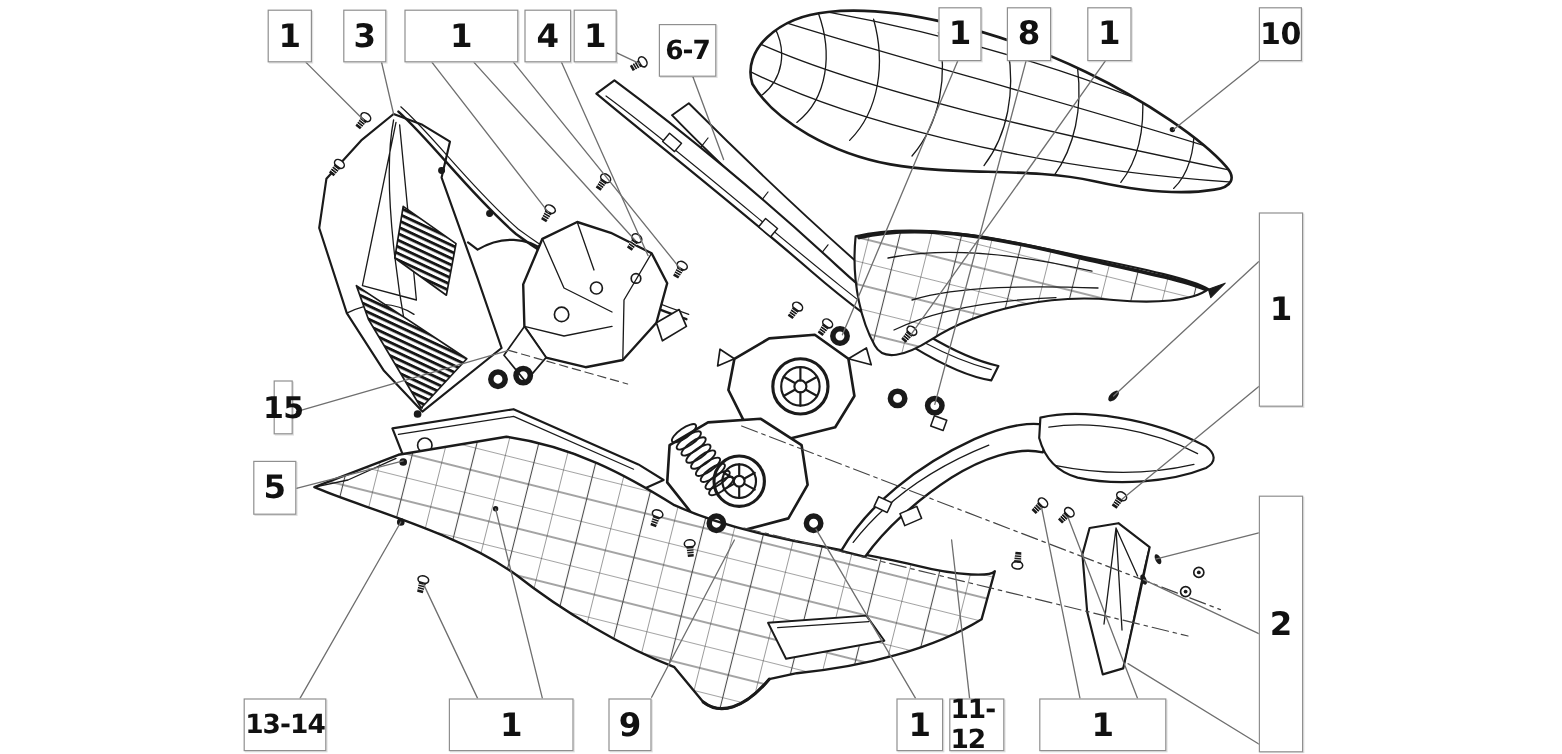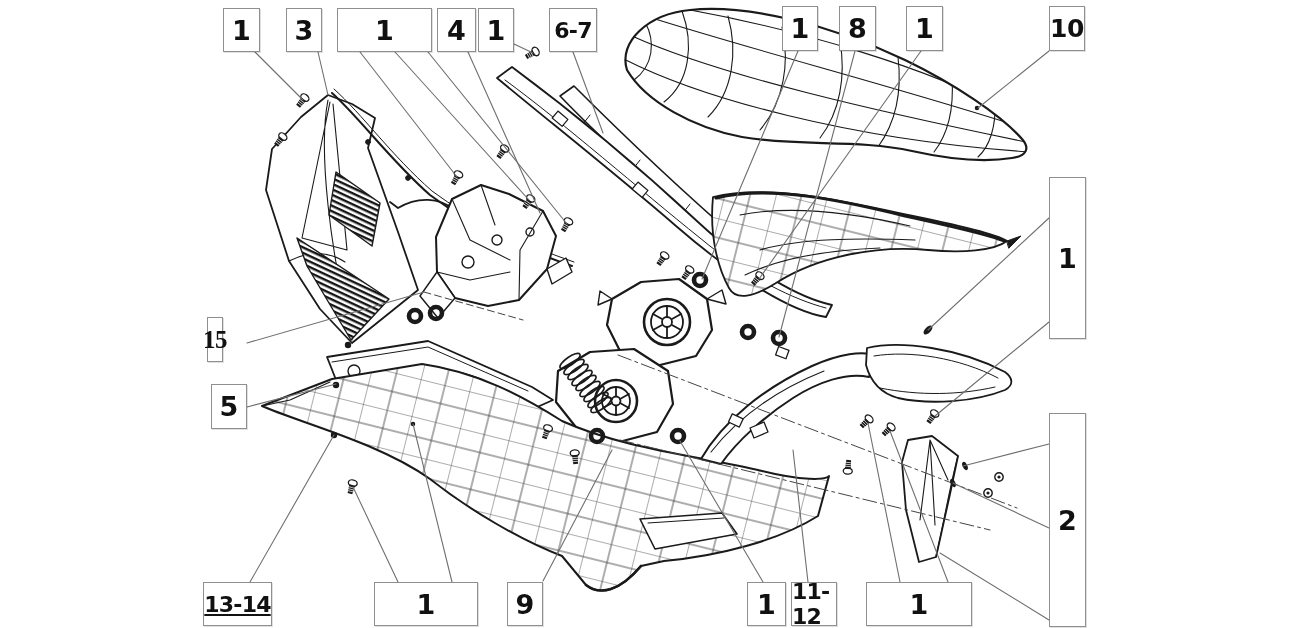--- a/index.html
+++ b/index.html
@@ -248,28 +248,28 @@
         <line x1="1049" y1="620" x2="940" y2="553" stroke="#6f6f6f" stroke-width="1.1"></line>
       </g>
 </svg>
 
 <div class="callout-layer">
       <div class="callout s1" style="left: 223px; top: 8px; width: 37px; height: 44px;">1</div>
       <div class="callout s1" style="left: 286px; top: 8px; width: 36px; height: 44px;">3</div>
       <div class="callout s1" style="left: 337px; top: 8px; width: 95px; height: 44px;">1</div>
       <div class="callout s1" style="left: 437px; top: 8px; width: 39px; height: 44px;">4</div>
       <div class="callout s1" style="left: 478px; top: 8px; width: 36px; height: 44px;">1</div>
-      <div class="callout s3" style="left: 549px; top: 8px; width: 48px; height: 44px;">6-7</div>
+      <div class="callout s3" style="left: 549px; top: 20px; width: 48px; height: 44px;">6-7</div>
       <div class="callout s1" style="left: 782px; top: 6px; width: 36px; height: 45px;">1</div>
       <div class="callout s1" style="left: 839px; top: 6px; width: 37px; height: 45px;">8</div>
       <div class="callout s1" style="left: 906px; top: 6px; width: 37px; height: 45px;">1</div>
       <div class="callout s2" style="left: 1049px; top: 6px; width: 36px; height: 45px;">10</div>
-      <div class="callout s2" style="left: 207px; top: 317px; width: 16px; height: 45px; font-family: Liberation Serif, serif;">15</div>
+      <div class="callout s2" style="left: 228px; top: 317px; width: 16px; height: 45px;">15</div>
       <div class="callout s1" style="left: 211px; top: 384px; width: 36px; height: 45px;">5</div>
-      <div class="callout s3" style="left: 203px; top: 582px; width: 69px; height: 44px; text-decoration: underline;">13-14</div>
+      <div class="callout s3" style="left: 203px; top: 582px; width: 69px; height: 44px;">13-14</div>
       <div class="callout s1" style="left: 374px; top: 582px; width: 104px; height: 44px;">1</div>
       <div class="callout s1" style="left: 507px; top: 582px; width: 36px; height: 44px;">9</div>
       <div class="callout s1" style="left: 747px; top: 582px; width: 39px; height: 44px;">1</div>
       <div class="callout s3" style="left: 791px; top: 582px; width: 46px; height: 44px;">11-12</div>
       <div class="callout s1" style="left: 866px; top: 582px; width: 106px; height: 44px;">1</div>
       <div class="callout s1" style="left: 1049px; top: 177px; width: 37px; height: 162px;">1</div>
       <div class="callout s1" style="left: 1049px; top: 413px; width: 37px; height: 214px;">2</div>
     </div>
 
 </div>

